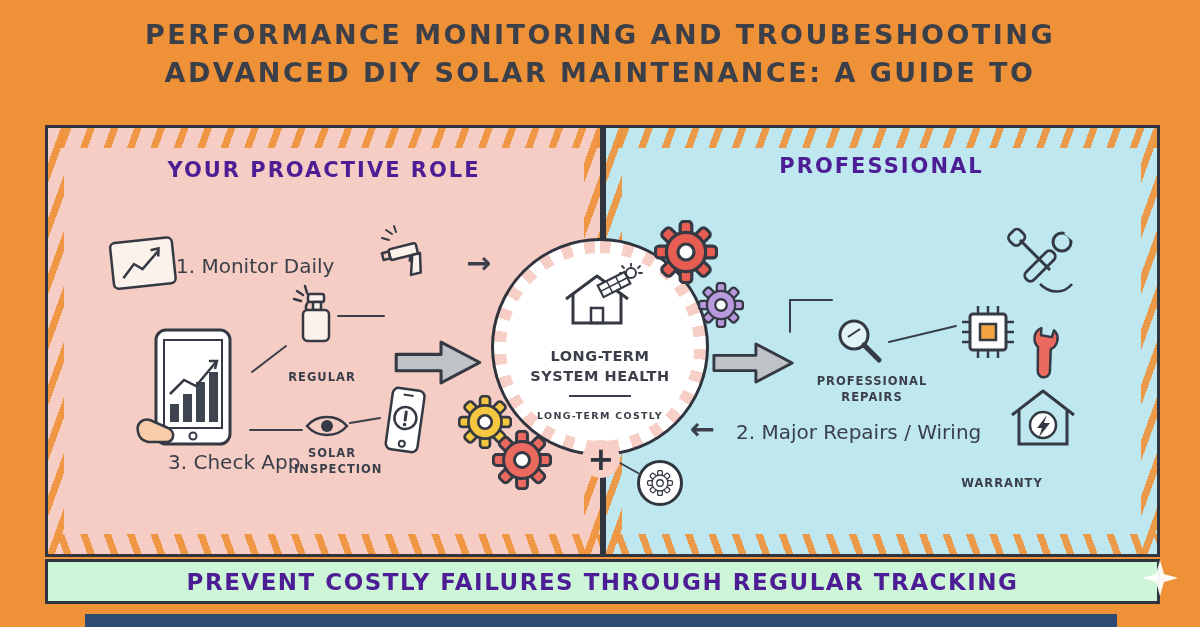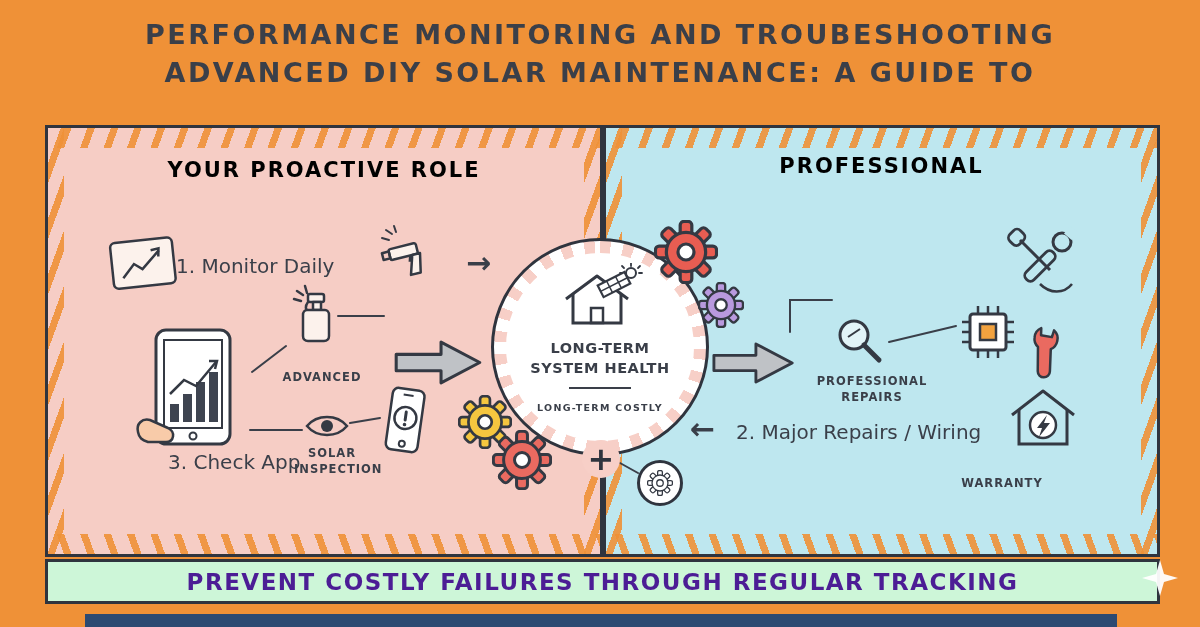--- a/index.html
+++ b/index.html
@@ -13,21 +13,21 @@
   
   .panel{position:absolute;top:125px;height:432px;border:3px solid #2F343E;box-sizing:border-box;}
   .panel-left{left:45px;width:558px;background:#F6CDC5;}
   .panel-right{left:603px;width:557px;background:#BEE7EF;}
   .hatch{position:absolute;pointer-events:none;opacity:.9;}
   .hatch-top{left:0;right:0;top:0;height:20px;background:repeating-linear-gradient(110deg,transparent 0 15px,#EF9137 15px 22px);}
   .hatch-bottom{left:0;right:0;bottom:0;height:20px;background:repeating-linear-gradient(70deg,transparent 0 15px,#EF9137 15px 22px);}
   .hatch-left{top:0;bottom:0;left:0;width:16px;background:repeating-linear-gradient(110deg,transparent 0 12px,#EF9137 12px 19px);}
   .hatch-right{top:0;bottom:0;right:0;width:16px;background:repeating-linear-gradient(110deg,transparent 0 12px,#EF9137 12px 19px);}
 
-  .panel-title{position:absolute;z-index:2;font-weight:800;font-size:21px;letter-spacing:2px;text-align:center;color:#000000;}
+  .panel-title{position:absolute;z-index:2;font-weight:800;font-size:21px;letter-spacing:2px;text-align:center;color:#4c1d95;}
   .left-panel-title{left:45px;top:158px;width:558px;}
   .right-panel-title{left:603px;top:152px;width:557px;line-height:1.35;}
 
   
   .abs{position:absolute;z-index:2;}
   .step-text{font-size:20px;font-weight:500;color:#3A3F49;white-space:nowrap;}
   .small-label{font-size:11.5px;font-weight:700;letter-spacing:1px;text-align:center;line-height:1.35;color:#3A3F49;}
   .glyph-arrow{font-size:30px;font-weight:700;color:#3A3F49;line-height:1;}
 
   .step-monitor{left:176px;top:254px;text-align:right;}
@@ -65,21 +65,21 @@
   .gear-purple{left:698px;top:282px;color:#B999DE;}
   .gear-bubble-glyph{color:#FFFFFF;}
 
   
   .hub-circle{position:absolute;left:491px;top:238px;width:218px;height:218px;border-radius:50%;
       border:3.5px solid #2F343E;box-sizing:border-box;z-index:4;
       background:repeating-conic-gradient(#F7CFC7 0deg 6deg,#FFFFFF 6deg 13deg);}
   .hub-circle::before{content:"";position:absolute;inset:12px;border-radius:50%;background:#FFFFFF;}
   .hub-content{position:relative;z-index:2;height:100%;display:flex;flex-direction:column;align-items:center;
       padding-top:22px;box-sizing:border-box;}
-  .hub-title{margin-top:10px;font-size:14.5px;font-weight:800;letter-spacing:.5px;text-align:center;line-height:1.35;color:#3A3F49;}
+  .hub-title{margin-top:18px;font-size:14.5px;font-weight:800;letter-spacing:.5px;text-align:center;line-height:1.35;color:#3A3F49;}
   .hub-divider{width:62px;border-top:2px solid #3A3F49;margin-top:9px;}
   .hub-subtitle{margin-top:13px;font-size:9.5px;font-weight:700;letter-spacing:1.3px;color:#3A3F49;}
 
   .plus-blob{position:absolute;left:582px;top:440px;width:38px;height:38px;border-radius:50%;background:#F7CFC7;
       display:flex;align-items:center;justify-content:center;z-index:5;font-size:32px;font-weight:700;color:#2F343E;line-height:1;}
   .gear-bubble{position:absolute;left:637px;top:460px;width:46px;height:46px;border-radius:50%;background:#FFFFFF;
       border:3px solid #2F343E;display:flex;align-items:center;justify-content:center;z-index:5;box-sizing:border-box;}
 
   
   .banner{position:absolute;left:45px;top:559px;width:1115px;height:45px;background:#CDF6D8;border:3px solid #2F343E;
@@ -172,21 +172,21 @@
     <g fill="none" stroke="#343943" stroke-width="2.5" stroke-linecap="round" stroke-linejoin="round">
       <path d="M5,7 L11,11"></path>
         <path d="M13,2 L15,9"></path>
         <path d="M2,15 L9,17"></path>
       <rect x="16" y="10" width="16" height="8" rx="2" fill="#FCF2EC"></rect>
       <path d="M16,18 C13,22 13,26 17,28"></path>
       <rect x="21" y="18" width="8" height="8" fill="#FCF2EC"></rect>
       <path d="M15,26 h18 c2,0 4,2 4,5 v21 c0,3 -2,5 -5,5 h-16 c-3,0 -5,-2 -5,-5 v-21 c0,-3 2,-5 4,-5 z" fill="#FCF2EC"></path>
     </g>
   </svg>
-  <div class="abs small-label cleaning-label">ADVANCED</div>
+  <div class="abs small-label cleaning-label">REGULAR</div>
 
   <svg class="icon app-tablet" width="114" height="134">
     <rect x="22" y="2" width="74" height="114" rx="10" fill="#FFFFFF" stroke="#343943" stroke-width="3"></rect>
     <rect x="30" y="12" width="58" height="88" fill="none" stroke="#343943" stroke-width="2"></rect>
     <g fill="#3E4450">
       <rect x="36" y="76" width="9" height="18"></rect>
       <rect x="49" y="66" width="9" height="28"></rect>
       <rect x="62" y="54" width="9" height="40"></rect>
       <rect x="75" y="44" width="9" height="50"></rect>
     </g>

